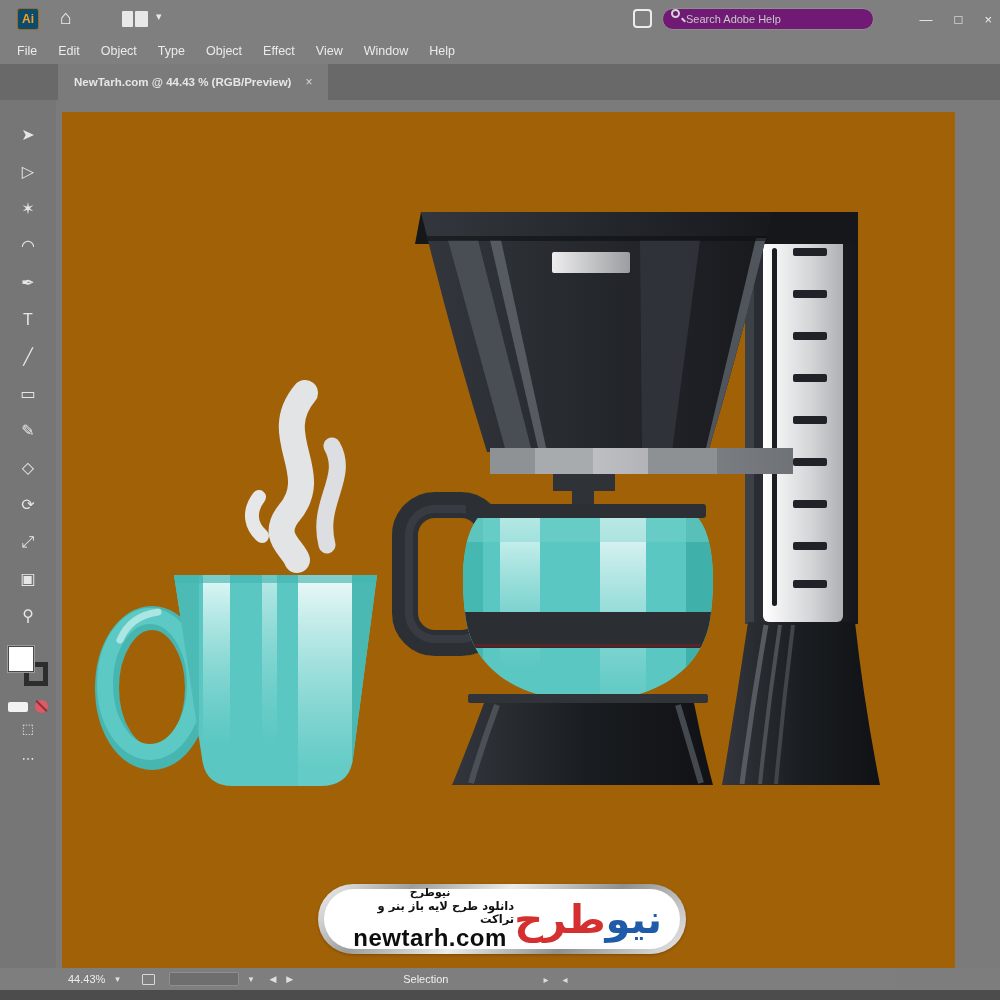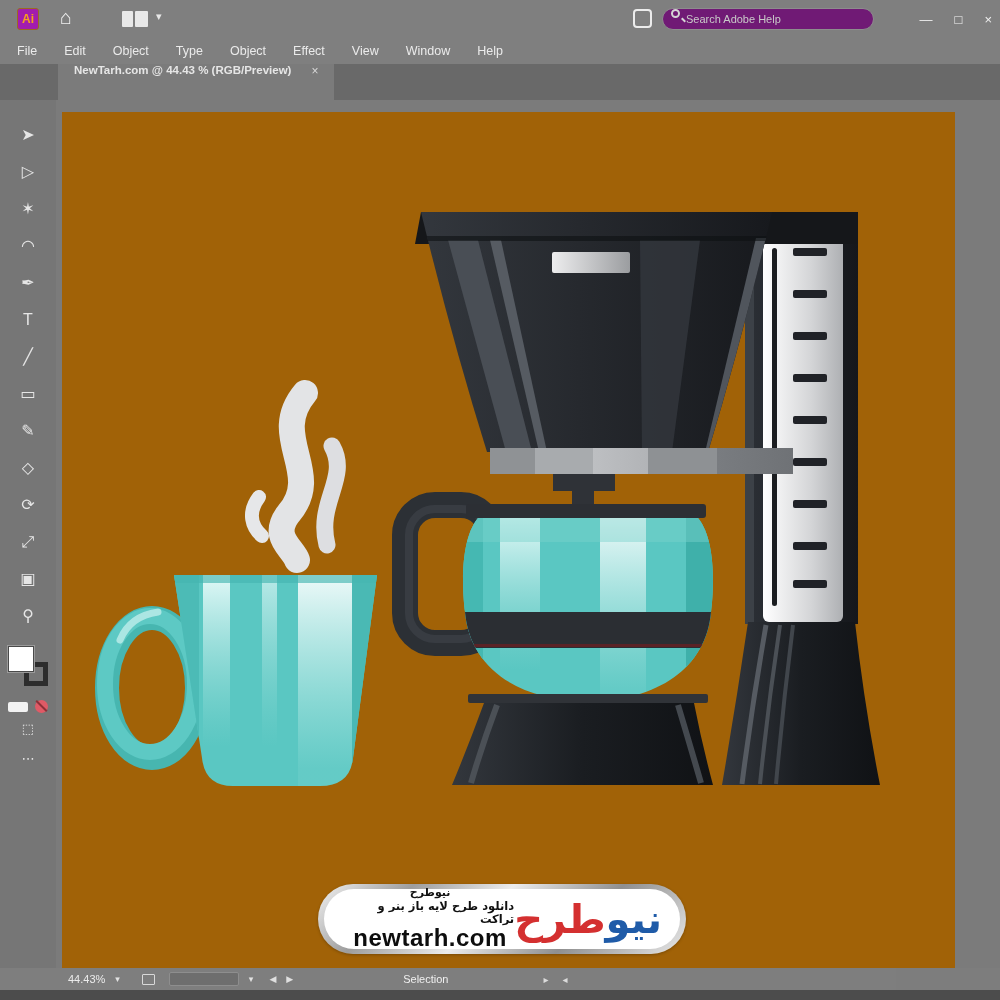--- a/index.html
+++ b/index.html
@@ -1,42 +1,42 @@
 <!DOCTYPE html>
 <html><head>
 <meta charset="utf-8">
 <style>
   * { margin:0; padding:0; box-sizing:border-box; }
   html,body { width:1000px; height:1000px; overflow:hidden; }
   body { font-family:"Liberation Sans","DejaVu Sans",sans-serif; background:#7d7d7d; position:relative; }
 
   
   .titlebar { position:absolute; left:0; top:0; width:1000px; height:38px; background:#7f7f7f; }
-  .ai-logo { position:absolute; left:17px; top:8px; width:22px; height:22px; background:#a21caf; border:1px solid #9a6a20; border-radius:3px; color:#f5a11c; font-size:12px; font-weight:bold; text-align:center; line-height:20px; }
+  .ai-logo { position:absolute; left:17px; top:8px; width:22px; height:22px; background:#0c4a6e; border:1px solid #9a6a20; border-radius:3px; color:#f5a11c; font-size:12px; font-weight:bold; text-align:center; line-height:20px; }
   .home-icon { position:absolute; left:60px; top:6px; color:#efefef; font-size:20px; }
   .ws-icon { position:absolute; left:122px; top:11px; width:26px; height:16px; }
   .ws-icon .r1 { position:absolute; left:0; top:0; width:11px; height:16px; background:#e8e8e8; border-radius:1px; }
   .ws-icon .r2 { position:absolute; left:13px; top:0; width:13px; height:16px; background:#e8e8e8; border-radius:1px; }
   .ws-chevron { position:absolute; left:156px; top:10px; color:#e8e8e8; font-size:11px; }
   .share-icon { position:absolute; left:633px; top:9px; width:19px; height:19px; border:2px solid #ececec; border-radius:4px; }
   .searchbox { position:absolute; left:662px; top:8px; width:212px; height:22px; background:#701a75; border:1px solid #8d8d8d; border-radius:11px; display:flex; padding:0 8px; }
   .mag { width:9px; height:9px; border:2px solid #d5d5d5; border-radius:50%; position:relative; flex:0 0 auto; }
   .mag::after { content:""; position:absolute; left:8px; top:8px; width:5px; height:2px; background:#d5d5d5; transform:rotate(45deg); }
   .searchbox input { background:transparent; border:none; outline:none; color:#dddddd; font-size:11px; margin-left:6px; width:170px; font-family:"Liberation Sans",sans-serif; }
   .searchbox input::placeholder { color:#c9c9c9; }
   .winbtns { position:absolute; right:8px; top:0; height:38px; display:flex; align-items:center; gap:22px; color:#f0f0f0; }
   .winbtns span { font-size:13px; cursor:default; }
 
   
-  .menubar { position:absolute; left:0; top:38px; width:1000px; height:26px; background:#7f7f7f; display:flex; align-items:center; gap:27px; padding-left:17px; }
+  .menubar { position:absolute; left:0; top:38px; width:1000px; height:26px; background:#7f7f7f; display:flex; align-items:center; gap:21px; padding-left:17px; }
   .menubar span { color:#ebebeb; font-size:12.5px; }
 
   
   .tabbar { position:absolute; left:0; top:64px; width:1000px; height:36px; background:#696969; }
-  .doc-tab { position:absolute; left:58px; top:0; height:36px; background:#7b7b7b; display:flex; align-items:flex-start; padding:0 16px; gap:20px; }
+  .doc-tab { position:absolute; left:58px; top:0; height:36px; background:#7b7b7b; display:flex; align-items:center; padding:0 16px; gap:14px; }
   .doc-tab .title { color:#e6e6e6; font-size:11.5px; font-weight:bold; }
   .doc-tab .close { color:#d8d8d8; font-size:12px; }
 
   
   .workspace { position:absolute; left:0; top:100px; width:1000px; height:868px; background:#7b7b7b; }
 
   
   .tools { position:absolute; left:0; top:0; width:56px; height:868px; background:#767676; display:flex; flex-direction:column; align-items:center; padding-top:16px; }
   .tool { width:32px; height:37px; color:rgba(240,240,240,.92); font-size:16px; display:flex; align-items:center; justify-content:center; }
   .swatches { position:relative; width:44px; height:48px; margin-top:10px; }

